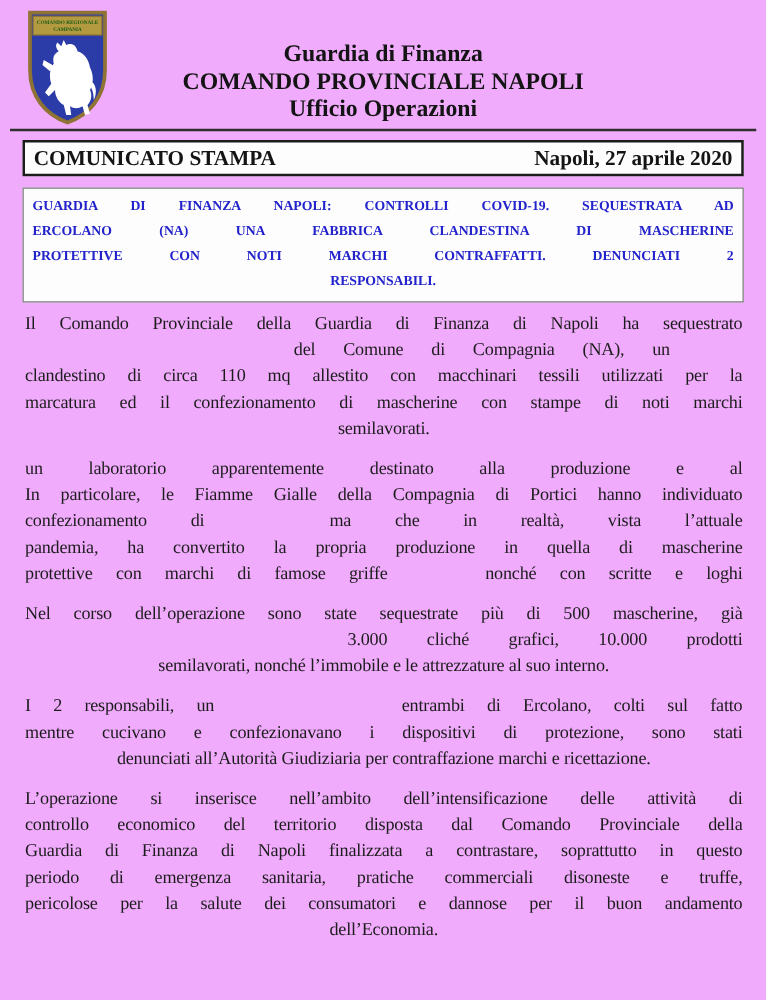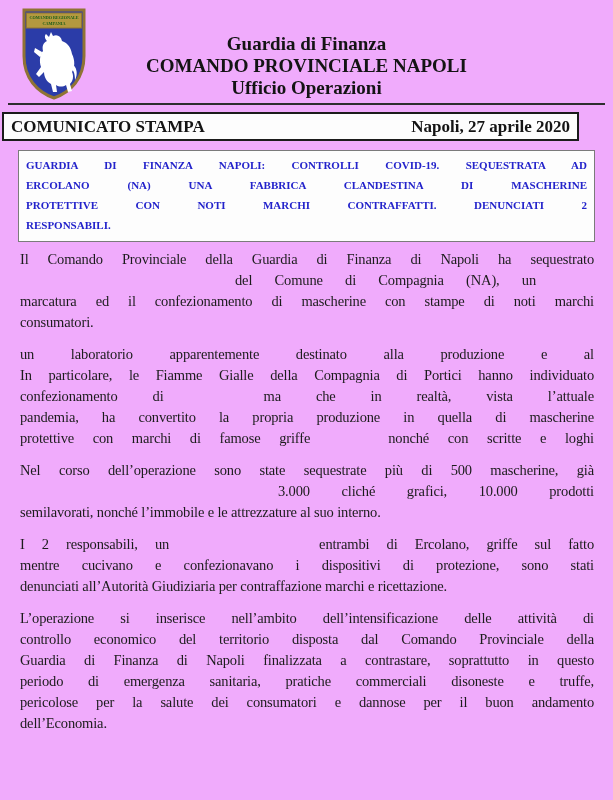--- a/index.html
+++ b/index.html
@@ -16,41 +16,41 @@
   
   .letterhead{
     position:absolute;left:0;right:0;top:33px;
     text-align:center;font-weight:bold;
     font-size:19px;line-height:22px;color:#141414;
   }
   
   .rule{position:absolute;left:8px;width:597px;top:103px;height:0;border-top:2px solid #2e2e2e;}
   
   .pressbar{
-    position:absolute;left:2px;top:112px;width:577px;height:29px;
+    position:absolute;left:18px;top:112px;width:577px;height:29px;
     box-sizing:border-box;border:2px solid #1c1c1c;background:#fdfdfd;
     display:flex;justify-content:space-between;align-items:center;
     padding:0 7px;font-weight:bold;font-size:17px;color:#141414;
   }
   
   .headline{
     position:absolute;left:18px;top:150px;width:577px;
     box-sizing:border-box;border:1.5px solid #7b7b7b;background:#fdfdfd;
     padding:4px 7px 6px 7px;
     font-weight:bold;font-size:11px;line-height:20px;
   }
   
   .bodytext{
     position:absolute;left:20px;top:249px;width:574px;
     font-size:14.5px;line-height:21px;letter-spacing:-0.15px;color:#1c1c1c;
   }
   .par{margin:0 0 11px 0;}
   .tl{min-height:1em;}
   .tl-just{text-align:justify;text-align-last:justify;}
-  .tl-left{text-align:left;}
+  .tl-left{text-align:center;}
   .gap{display:inline-block;height:1px;vertical-align:baseline;}
 </style>
 </head>
 <body>
 
 <div class="page">
 
   <div class="crest">
     <svg width="64" height="92" viewBox="0 0 64 92" xmlns="http://www.w3.org/2000/svg">
       <path d="M2 2 H62 V48 C62 70 49 84 32 90 C15 84 2 70 2 48 Z" stroke="#8f7334" stroke-width="3" fill="#2b3ca8"></path>
@@ -84,37 +84,38 @@
       <div class="tl tl-just"><span>GUARDIA DI FINANZA NAPOLI: CONTROLLI COVID-19. SEQUESTRATA AD</span></div>
       <div class="tl tl-just"><span>ERCOLANO (NA) UNA FABBRICA CLANDESTINA DI MASCHERINE</span></div>
       <div class="tl tl-just"><span>PROTETTIVE CON NOTI MARCHI CONTRAFFATTI. DENUNCIATI 2</span></div>
       <div class="tl tl-left"><span>RESPONSABILI.</span></div>
     </div>
 
   <div class="bodytext" id="body-text">
       <div class="par">
         <div class="tl tl-just"><span>Il Comando Provinciale della Guardia di Finanza di Napoli ha sequestrato</span></div>
         <div class="tl tl-just"><span class="gap" style="width: 215px;"></span><span>del Comune di Compagnia (NA), un</span><span class="gap" style="width: 58px;"></span></div>
+        <div class="tl tl-just"><span>clandestino di circa 110 mq allestito con macchinari tessili utilizzati per la</span></div>
         <div class="tl tl-just"><span>marcatura ed il confezionamento di mascherine con stampe di noti marchi</span></div>
-        <div class="tl tl-left"><span>consumatori.</span></div>
+        <div class="tl tl-left"><span>semilavorati.</span></div>
       </div>
       <div class="par">
         <div class="tl tl-just"><span>un laboratorio apparentemente destinato alla produzione e al</span></div>
         <div class="tl tl-just"><span>In particolare, le Fiamme Gialle della Compagnia di Portici hanno individuato</span></div>
         <div class="tl tl-just"><span>confezionamento di</span><span class="gap" style="width: 100px;"></span><span>ma che in realtà, vista l’attuale</span></div>
         <div class="tl tl-just"><span>pandemia, ha convertito la propria produzione in quella di mascherine</span></div>
         <div class="tl tl-just"><span>protettive con marchi di famose griffe</span><span class="gap" style="width: 78px;"></span><span>nonché con scritte e loghi</span></div>
       </div>
       <div class="par">
         <div class="tl tl-just"><span>Nel corso dell’operazione sono state sequestrate più di 500 mascherine, già</span></div>
         <div class="tl tl-just"><span class="gap" style="width: 258px;"></span><span>3.000 cliché grafici, 10.000 prodotti</span></div>
         <div class="tl tl-left"><span>semilavorati, nonché l’immobile e le attrezzature al suo interno.</span></div>
       </div>
       <div class="par">
-        <div class="tl tl-just"><span>I 2 responsabili, un</span><span class="gap" style="width: 150px;"></span><span>entrambi di Ercolano, griffe sul fatto</span></div>
+        <div class="tl tl-just"><span>I 2 responsabili, un</span><span class="gap" style="width: 150px;"></span><span>entrambi di Ercolano, colti sul fatto</span></div>
         <div class="tl tl-just"><span>mentre cucivano e confezionavano i dispositivi di protezione, sono stati</span></div>
         <div class="tl tl-left"><span>denunciati all’Autorità Giudiziaria per contraffazione marchi e ricettazione.</span></div>
       </div>
       <div class="par">
         <div class="tl tl-just"><span>L’operazione si inserisce nell’ambito dell’intensificazione delle attività di</span></div>
         <div class="tl tl-just"><span>controllo economico del territorio disposta dal Comando Provinciale della</span></div>
         <div class="tl tl-just"><span>Guardia di Finanza di Napoli finalizzata a contrastare, soprattutto in questo</span></div>
         <div class="tl tl-just"><span>periodo di emergenza sanitaria, pratiche commerciali disoneste e truffe,</span></div>
         <div class="tl tl-just"><span>pericolose per la salute dei consumatori e dannose per il buon andamento</span></div>
         <div class="tl tl-left"><span>dell’Economia.</span></div>

